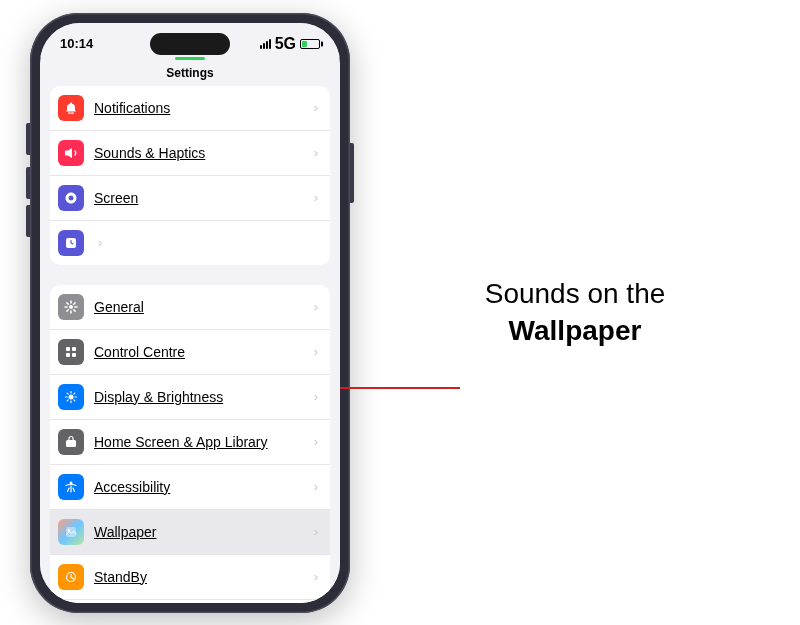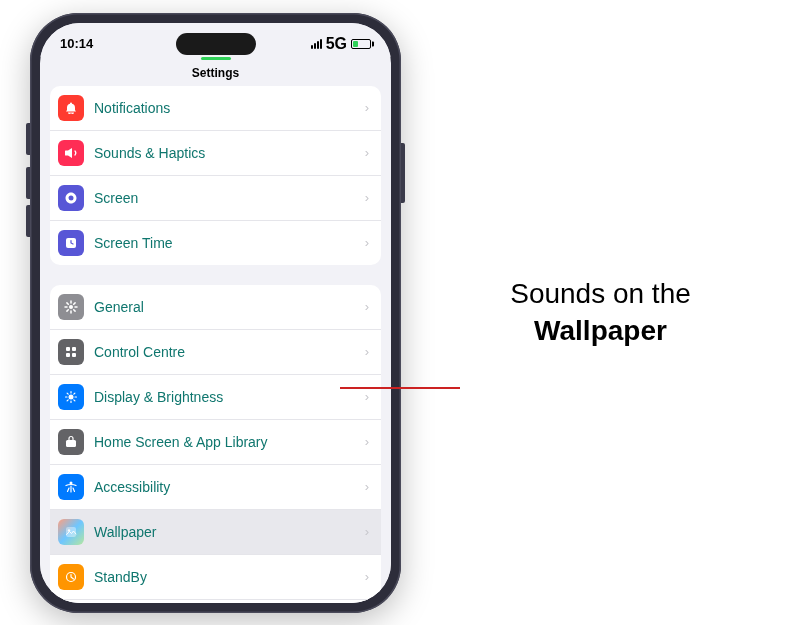--- a/index.html
+++ b/index.html
@@ -18,21 +18,21 @@
     .page-container {
       display: flex;
       align-items: center;
       width: 800px;
       height: 625px;
       position: relative;
     }
 
     
     .phone {
-      width: 371px;
+      width: 320px;
       height: 600px;
       background: #2d2d3a;
       border-radius: 48px;
       position: relative;
       margin-left: 30px;
       flex-shrink: 0;
       box-shadow: 0 8px 32px rgba(0,0,0,0.25), inset 0 0 0 1.5px #4a4a5a;
     }
 
     
@@ -215,21 +215,22 @@
       display: flex;
       align-items: center;
       justify-content: center;
       font-size: 13px;
       color: #fff;
     }
 
     .item-label {
       flex: 1;
       font-size: 14px;
-      color: #0f766e;
+      color: #000000;
+      text-decoration: underline;
     }
 
     .item-chevron {
       color: #c7c7cc;
       font-size: 13px;
       margin-left: 4px;
     }
 
     
     .top-indicator {
@@ -349,21 +350,20 @@
                 <span class="item-chevron">›</span>
               </div>
 
               <div class="settings-item">
                 <div class="item-icon" style="background:#5856d6;">
                   <svg width="14" height="14" viewBox="0 0 14 14" fill="white">
                     <rect x="2" y="2" width="10" height="10" rx="2"></rect>
                     <path d="M7 4.5v2.5l2 1" stroke="#5856d6" stroke-width="1.2" stroke-linecap="round"></path>
                   </svg>
                 </div>
-                <span class="item-label">Screen Time</span>
                 <span class="item-chevron">›</span>
               </div>
 
             </div>
           </div>
 
           <div class="settings-group">
             <div class="settings-card">
 
               <div class="settings-item">

